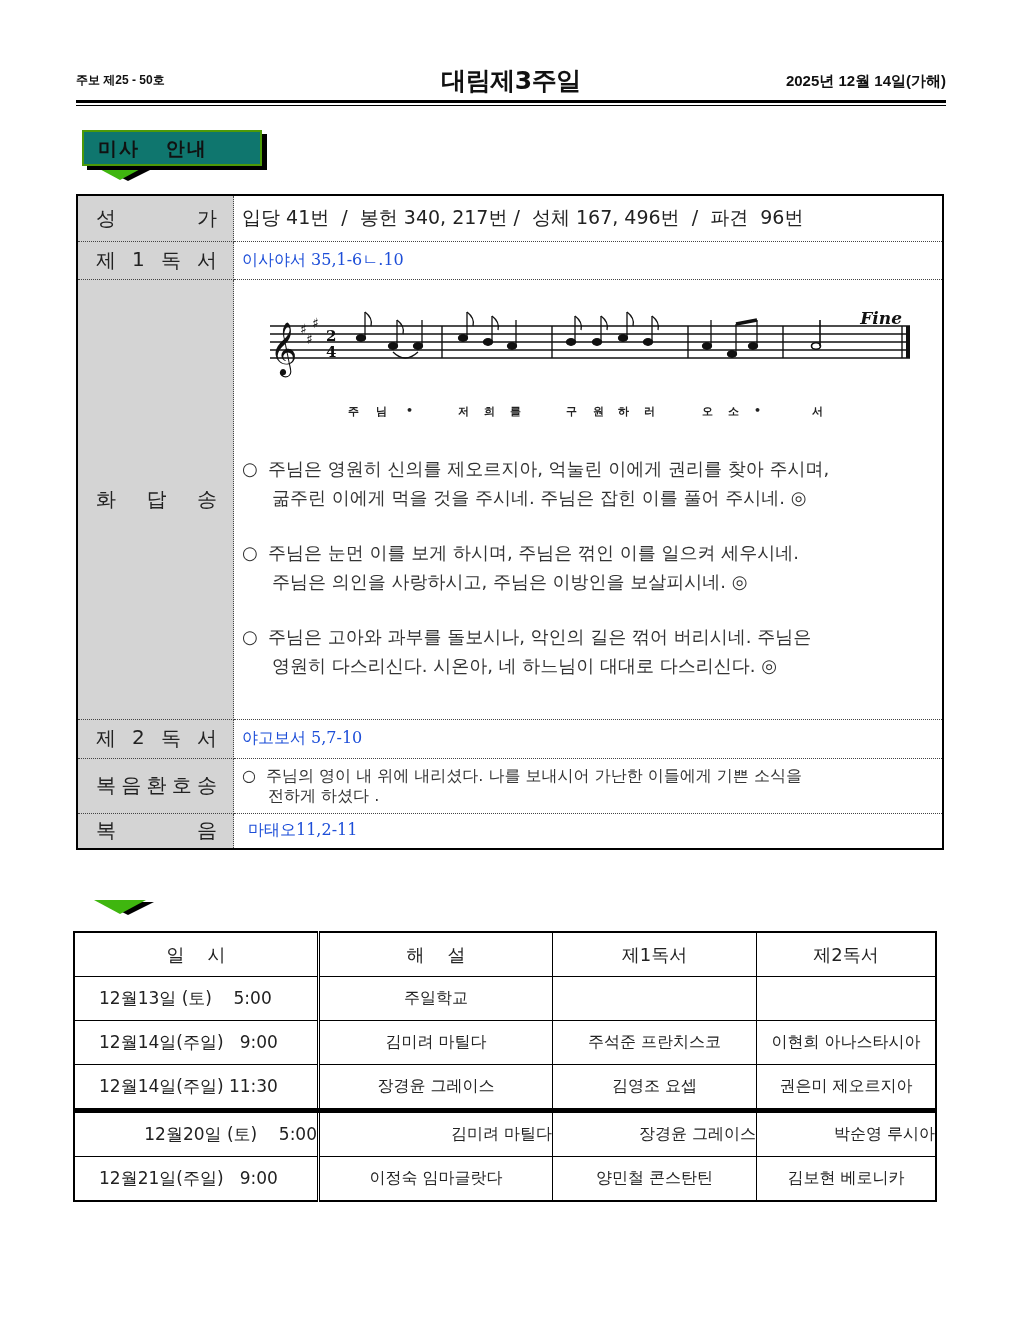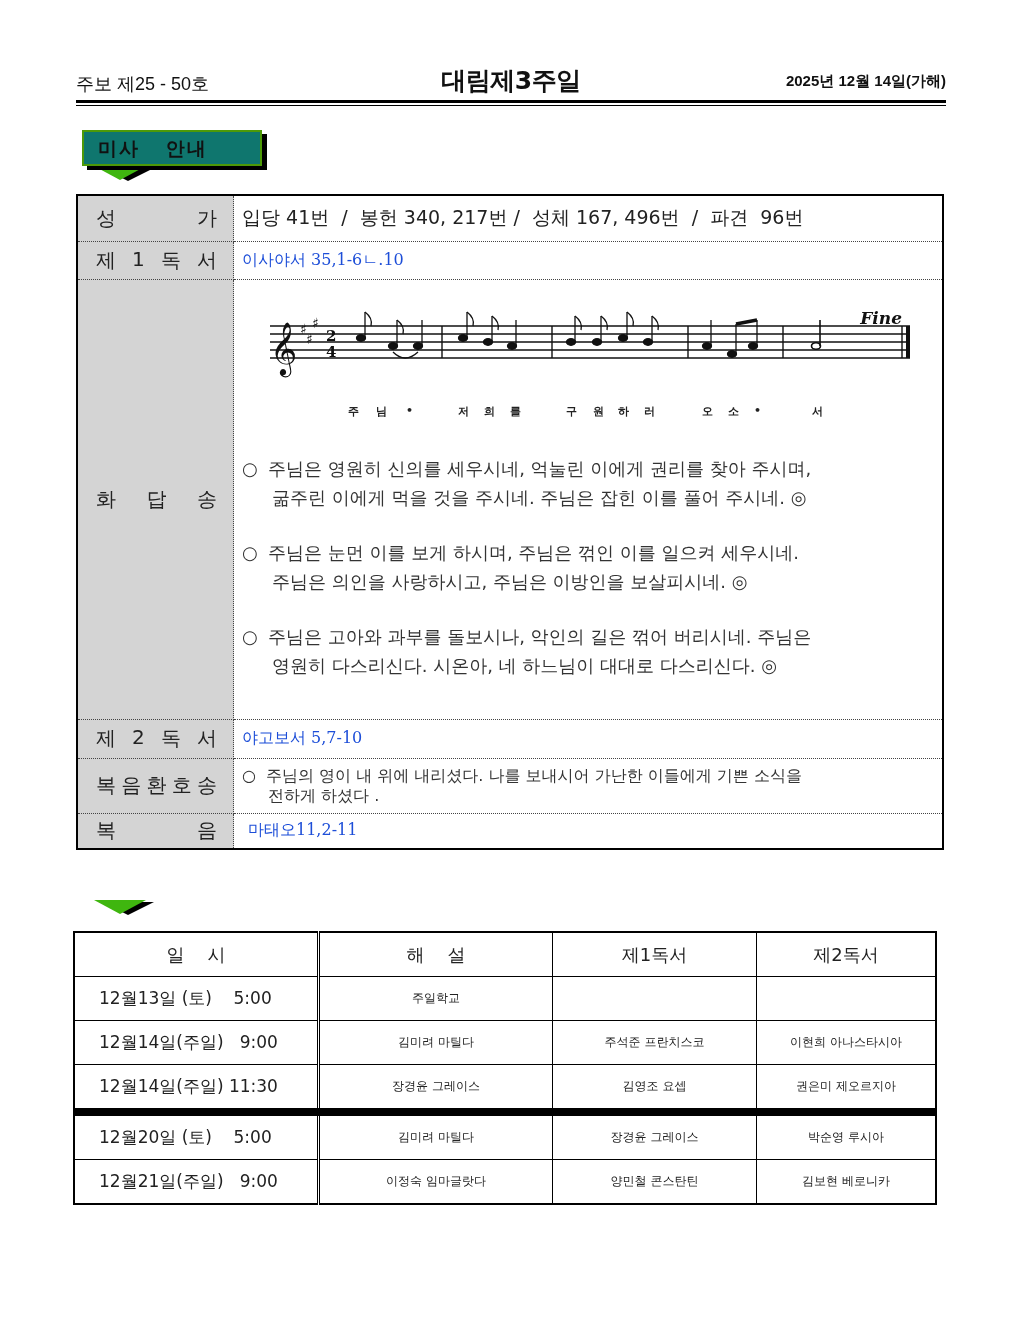--- a/index.html
+++ b/index.html
@@ -1,20 +1,20 @@
 <!DOCTYPE html>
 <html><head>
 <meta charset="utf-8">
 <style>
   html, body { margin: 0; padding: 0; background: #ffffff; }
   body { width: 1020px; height: 1320px; position: relative; font-family: "DejaVu Sans", sans-serif; color: #111; overflow: hidden; }
 
   
   .header { position: absolute; left: 76px; top: 62px; width: 870px; height: 40px; }
-  .header .left { position: absolute; left: 0; top: 10px; font-size: 18px; font-weight: normal; font-family: "Liberation Sans", sans-serif; }
+  .header .left { position: absolute; left: 0; top: 10px; font-size: 12px; font-weight: bold; font-family: "Liberation Sans", sans-serif; }
   .header .center { position: absolute; left: 0; width: 870px; top: 2px; text-align: center; font-size: 25px; font-weight: bold; font-family: "DejaVu Sans", sans-serif; letter-spacing: -0.5px; }
   .header .right { position: absolute; right: 0; top: 10px; font-size: 15px; font-weight: bold; font-family: "Liberation Sans", sans-serif; }
   .rule-thick { position: absolute; left: 76px; top: 100px; width: 870px; height: 3px; background: #000; }
   .rule-thin { position: absolute; left: 76px; top: 105px; width: 870px; height: 1px; background: #000; }
 
   
   .banner { position: absolute; width: 185px; height: 48px; }
   .banner .box { position: absolute; left: 4px; top: 0; height: 32px; background: #0f766e; border: 2px solid #4d9a08; box-shadow: 5px 4px 0 #000; }
   .banner .label { position: absolute; left: 14px; top: 4px; font-size: 19px; font-weight: bold; color: #111; letter-spacing: 2px; font-family: "DejaVu Sans", sans-serif; white-space: pre; }
   .banner .arrow { position: absolute; left: 16px; top: 36px; width: 0; height: 0; border-left: 26px solid transparent; border-right: 26px solid transparent; border-top: 14px solid #3fb60f; }
@@ -35,27 +35,27 @@
   .lyrics span { position: absolute; }
   .fine { position: absolute; right: 18px; top: 10px; font-size: 17px; font-weight: bold; font-style: italic; font-family: "DejaVu Serif", serif; }
 
   .verse { font-size: 18px; line-height: 29px; color: #333; margin: 0 0 26px 0; font-family: "DejaVu Sans", sans-serif; }
   .verse .line2 { padding-left: 30px; display: block; }
   .verse .circ { display: inline-block; width: 26px; }
   .acclam { font-size: 16px; line-height: 20px; color: #333; font-family: "DejaVu Sans", sans-serif; }
 
   
   .sched { position: absolute; left: 73px; top: 931px; width: 864px; border-collapse: collapse; border: 2px solid #000; font-family: "DejaVu Sans", sans-serif; }
-  .sched th, .sched td { border: 1px solid #000; height: 43px; text-align: center; font-size: 12px; color: #222; font-weight: normal; padding: 0; }
+  .sched th, .sched td { border: 1px solid #000; height: 43px; text-align: center; font-size: 16px; color: #222; font-weight: normal; padding: 0; }
   .sched th { font-size: 18px; }
   .sched td.date { text-align: left; padding-left: 24px; white-space: pre; font-size: 17px; }
   .sched .c1 { width: 218px; border-right: 3px double #000; }
   .sched .c2 { width: 232px; }
   .sched .c3 { width: 203px; }
-  .sched tr.thick-top td { border-top: 8px solid #000000; }
+  .sched tr.thick-top td { border-top: 5px solid #000000; text-align: right; }
 </style>
 </head>
 <body>
 
 <div class="header">
   <div class="left">주보 제25 - 50호</div>
   <div class="center">대림제3주일</div>
   <div class="right">2025년 12월 14일(가해)</div>
 </div>
 <div class="rule-thick"></div>
@@ -177,21 +177,21 @@
           <span style="left:358px">하</span>
           <span style="left:384px">러</span>
           <span style="left:442px">오</span>
           <span style="left:468px">소</span>
           <span style="left:494px">•</span>
           <span style="left:552px">서</span>
         </div>
       </div>
       <div style="margin-top:26px;">
         <div class="verse">
-          <span class="circ">○</span><span>주님은 영원히 신의를 세우시네, 억눌린 이에게 권리를 찾아 주시며,</span>
+          <span class="circ">○</span><span>주님은 영원히 신의를 제오르지아, 억눌린 이에게 권리를 찾아 주시며,</span>
           <span class="line2">굶주린 이에게 먹을 것을 주시네. 주님은 잡힌 이를 풀어 주시네. ◎</span>
         </div>
         <div class="verse">
           <span class="circ">○</span><span>주님은 눈먼 이를 보게 하시며, 주님은 꺾인 이를 일으켜 세우시네.</span>
           <span class="line2">주님은 의인을 사랑하시고, 주님은 이방인을 보살피시네. ◎</span>
         </div>
         <div class="verse">
           <span class="circ">○</span><span>주님은 고아와 과부를 돌보시나, 악인의 길은 꺾어 버리시네. 주님은</span>
           <span class="line2">영원히 다스리신다. 시온아, 네 하느님이 대대로 다스리신다. ◎</span>
         </div>

